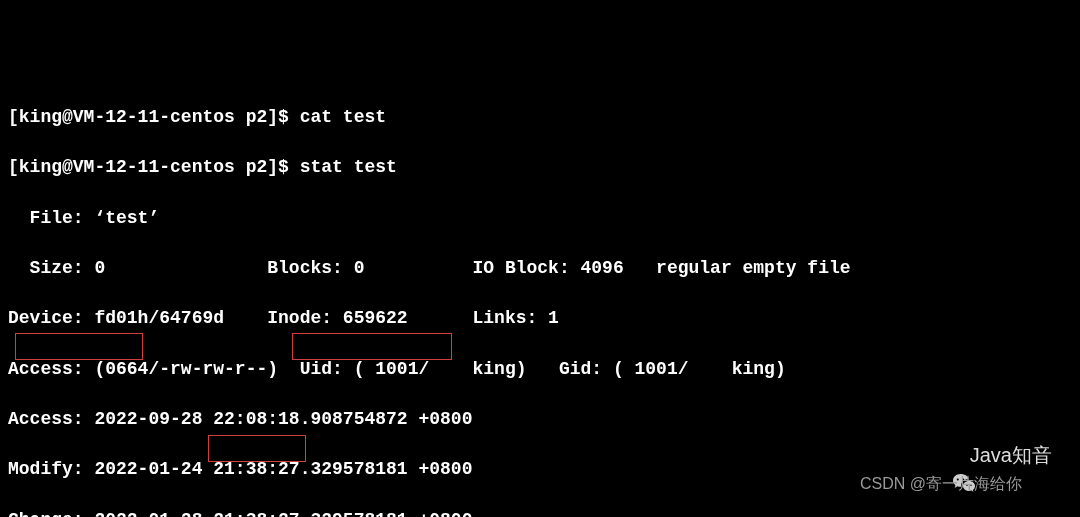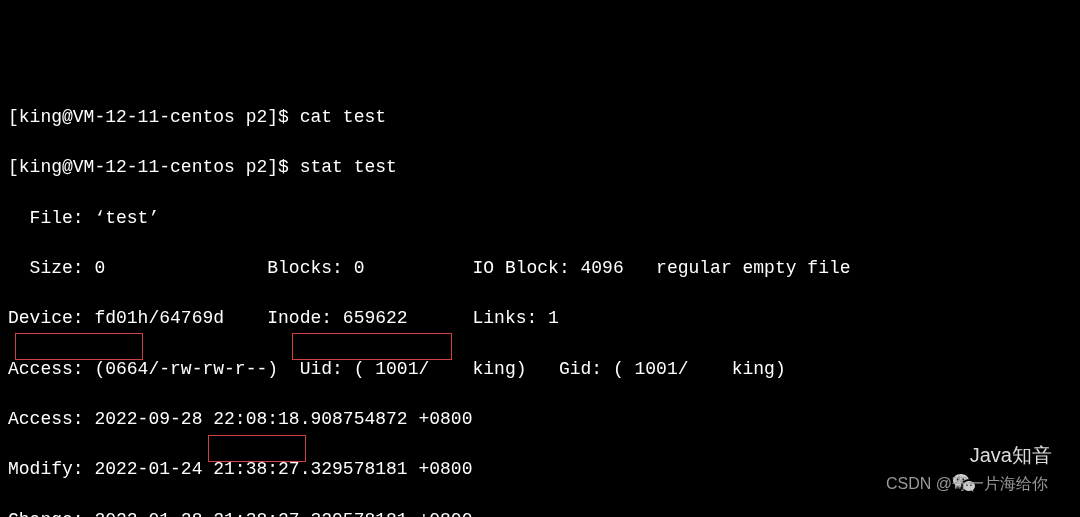--- a/index.html
+++ b/index.html
@@ -15,20 +15,21 @@
       line-height: 1.4;
       padding: 4px 8px;
       white-space: pre;
       width: 1080px;
       height: 517px;
       overflow: hidden;
       position: relative;
     }
     .line {
       white-space: pre;
+      font-weight: bold;
     }
     .highlight-box {
       position: absolute;
       border: 1px solid #d04040;
       pointer-events: none;
     }
     .box1 {
       top: 333px;
       left: 15px;
       width: 128px;
@@ -57,21 +58,21 @@
       font-family: Arial, sans-serif;
       font-size: 20px;
     }
     .wechat-icon {
       width: 24px;
       height: 24px;
       display: inline-block;
     }
     .watermark-csdn {
       position: absolute;
-      right: 32px;
+      right: 58px;
       bottom: 22px;
       color: #999;
       font-family: Arial, sans-serif;
       font-size: 16px;
     }
   </style>
 </head>
 <body>
 
 

